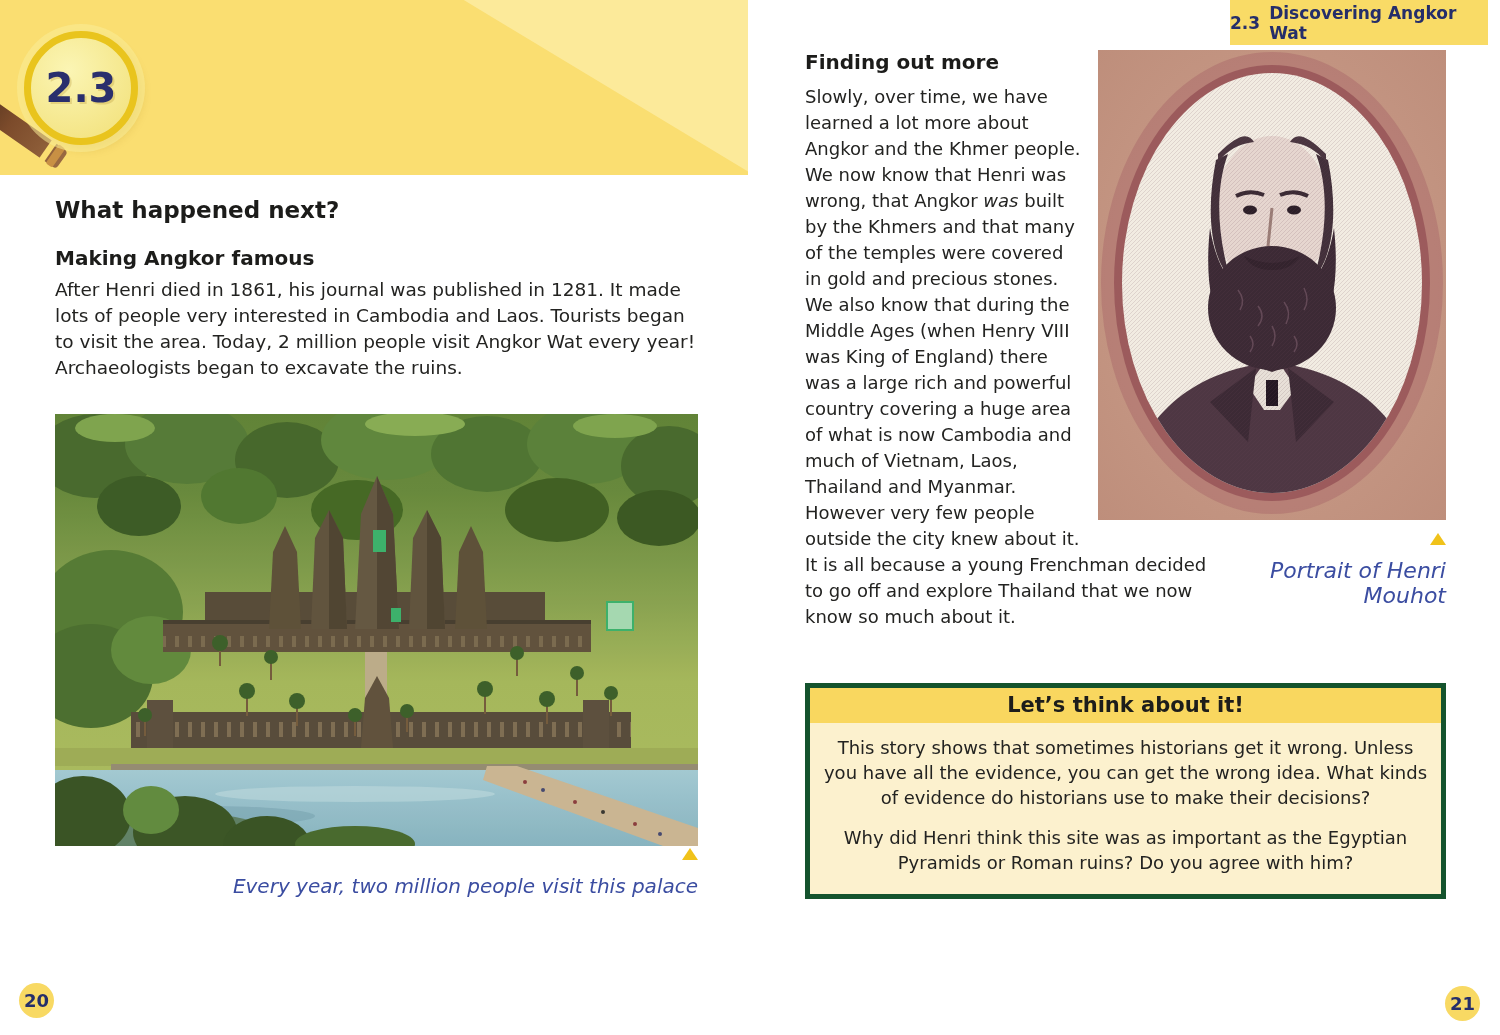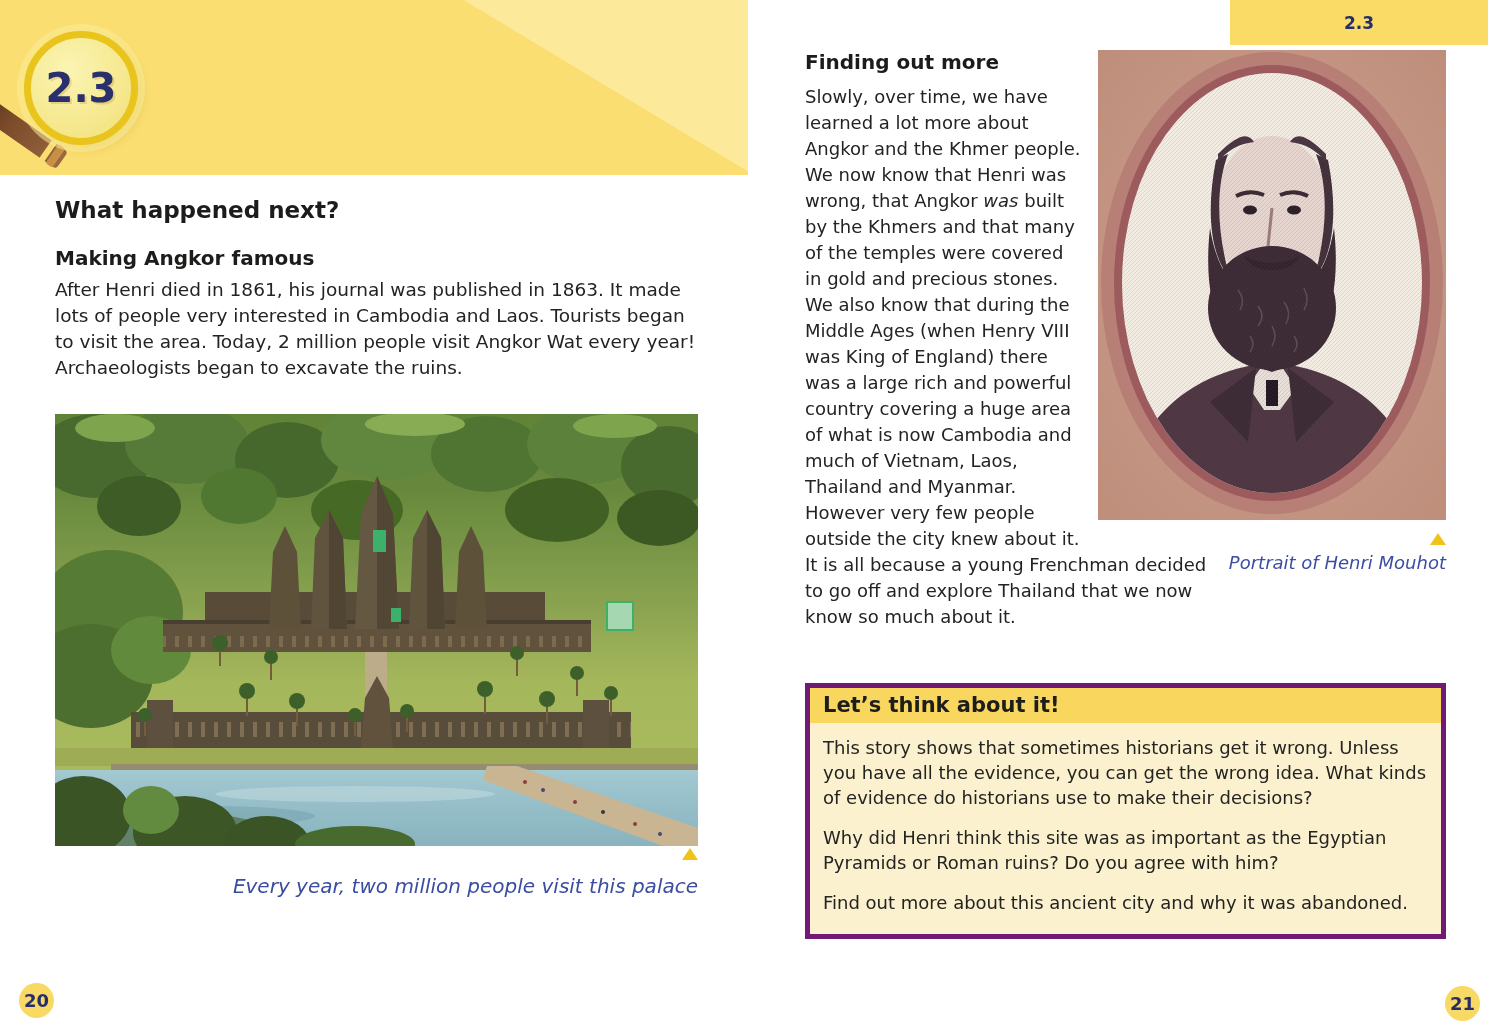--- a/index.html
+++ b/index.html
@@ -43,48 +43,48 @@
   .pc-right { left:1445px; top:986px; }
 
   
   .tab { position:absolute; left:1230px; top:0; width:258px; height:45px; background:#f9db66;
     display:flex; align-items:center; justify-content:center; gap:9px;
     color:#252e6a; font-weight:bold; font-size:17px; }
 
   .rp { position:absolute; left:805px; top:50px; width:641px; }
   .portrait-float { float:right; width:348px; height:470px; margin-left:13px; margin-bottom:10px; }
   .caption-float { float:right; clear:right; width:232px; text-align:right; margin-bottom:12px; }
-  .rp-caption { margin-top:3px; font-style:italic; font-size:18px; color:#3b4da1; }
+  .rp-caption { margin-top:9px; font-style:italic; font-size:22px; color:#3b4da1; }
   .rp-h3 { font-size:20px; font-weight:bold; color:#1c1c1a; margin:0 0 10px; }
   .rp-p { font-size:18px; line-height:26px; }
   .rp-p .em { font-style:italic; }
 
   .think-box { position:absolute; left:805px; top:683px; width:641px;
-    border:5px solid #701a75; background:#fcf1ce; }
+    border:5px solid #14532d; background:#fcf1ce;text-align:center; }
   .tb-title { background:#f9d75f; padding:5px 13px 6px; font-weight:bold; font-size:21px; color:#1d1d1b; }
   .tb-body { padding:12px 13px 4px; font-size:18px; line-height:25px; }
   .tb-body p { margin:0 0 15px; }
 </style>
 </head>
 <body>
 
 <div class="banner">
   <div class="banner-light"></div>
   <div class="lens-handle">
     <span class="ferrule"></span>
       <span class="gap"></span>
   </div>
   <div class="lens">
     <span class="lens-number">2.3</span>
   </div>
 </div>
 
 <div class="lp-h2">What happened next?</div>
 <div class="lp-h3">Making Angkor famous</div>
-<div class="lp-p">After Henri died in 1861, his journal was published in 1863.  It made lots of people very interested in Cambodia and Laos. Tourists began to visit the area. Today, 2 million people visit Angkor Wat every year! Archaeologists began to excavate the ruins.</div>
+<div class="lp-p">After Henri died in 1861, his journal was published in 1281.  It made lots of people very interested in Cambodia and Laos. Tourists began to visit the area. Today, 2 million people visit Angkor Wat every year! Archaeologists began to excavate the ruins.</div>
 
 <div class="photo">
   <svg width="643" height="432" viewBox="0 0 643 432" xmlns="http://www.w3.org/2000/svg">
     <defs>
       <linearGradient id="bg" x1="0" y1="0" x2="0" y2="1">
         <stop offset="0" stop-color="#567c32"></stop>
           <stop offset="0.18" stop-color="#5d8338"></stop>
         <stop offset="0.42" stop-color="#7e9c4c"></stop>
           <stop offset="0.62" stop-color="#9fb459"></stop>
         <stop offset="0.82" stop-color="#a3b75c"></stop>
@@ -204,20 +204,21 @@
 
 <div class="lp-caption-wrap">
   <span class="tri"></span>
   <div class="lp-caption">Every year, two million people visit this palace</div>
 </div>
 
 <div class="page-circle pc-left">20</div>
 
 <div class="tab">
   <span>2.3</span>
+  <span>Discovering Angkor Wat</span>
 </div>
 
 <div class="rp">
   <div class="portrait-float">
     <svg width="348" height="470" viewBox="0 0 348 470" xmlns="http://www.w3.org/2000/svg">
       <defs>
         <radialGradient id="tan" cx="0.5" cy="0.5" r="0.75">
           <stop offset="0" stop-color="#cda08d"></stop>
             <stop offset="1" stop-color="#bd8d7a"></stop>
         </radialGradient>
@@ -278,17 +279,16 @@
 
   <h3 class="rp-h3">Finding out more</h3>
   <p class="rp-p"><span>Slowly, over time, we have learned a lot more about Angkor and the Khmer people. We now know that Henri was wrong, that Angkor </span><span class="em">was</span><span> built by the Khmers and that many of the temples were covered in gold and precious stones. We also know that during the Middle Ages (when Henry VIII was King of England) there was a large rich and powerful country covering a huge area of what is now Cambodia and much of Vietnam, Laos, Thailand and Myanmar. However very few people outside the city knew about it. It is all because a young Frenchman decided to go off and explore Thailand that we now know so much about it.</span></p>
 </div>
 
 <div class="think-box">
   <div class="tb-title">Let’s think about it!</div>
   <div class="tb-body">
     <p>This story shows that sometimes historians get it wrong. Unless you have all the evidence, you can get the wrong idea. What kinds of evidence do historians use to make their decisions?</p>
     <p>Why did Henri think this site was as important as the Egyptian Pyramids or Roman ruins? Do you agree with him?</p>
-    <p>Find out more about this ancient city and why it was abandoned.</p>
   </div>
 </div>
 
 <div class="page-circle pc-right">21</div>
 
 </body></html>

